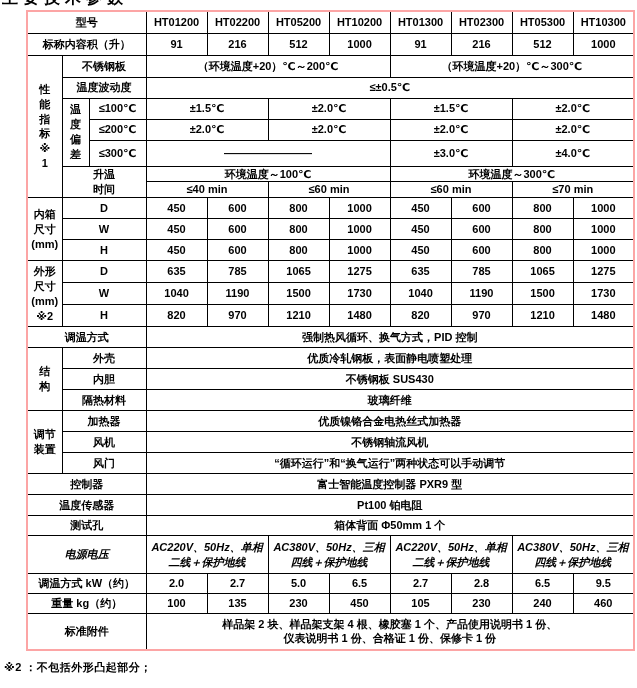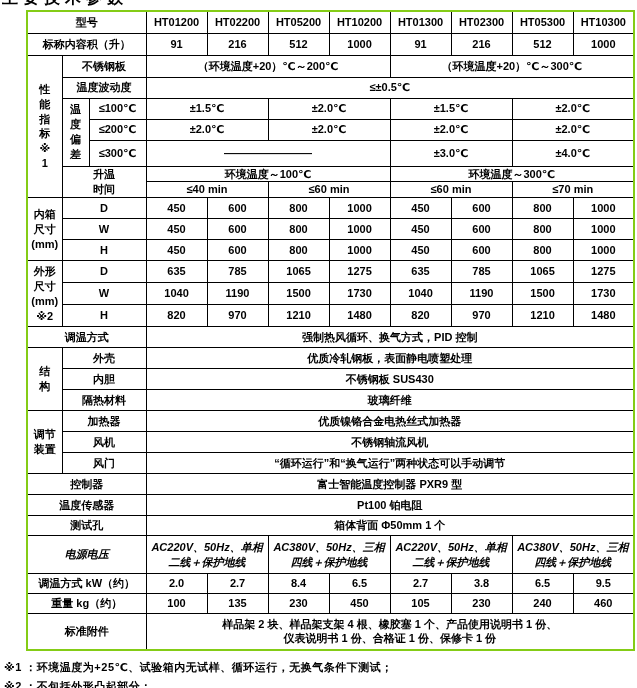--- a/index.html
+++ b/index.html
@@ -14,21 +14,21 @@
 
   
   .crop-strip { height: 8px; overflow: hidden; margin-left: 2px; }
   .crop-strip span { display: block; font-size: 16px; letter-spacing: 5px; margin-top: -12px; }
 
   table.spec {
     border-collapse: collapse;
     table-layout: fixed;
     width: 607px;
     margin: 2px 0 0 26px;
-    border: 2px solid #84cc16;
+    border: 2px solid #fca5a5;
   }
   table.spec td {
     border: 1px solid #000;
     text-align: center;
     vertical-align: middle;
     font-size: 11px;
     line-height: 1.35;
     padding: 0 2px;
     overflow: hidden;
   }
@@ -283,24 +283,24 @@
       <td colspan="2" class="vox">AC220V、50Hz、单相二线＋保护地线</td>
       <td colspan="2" class="vox">AC380V、50Hz、三相四线＋保护地线</td>
       <td colspan="2" class="vox">AC220V、50Hz、单相二线＋保护地线</td>
       <td colspan="2" class="vox">AC380V、50Hz、三相四线＋保护地线</td>
     </tr>
 
     <tr class="h20">
       <td colspan="3">调温方式 kW（约）</td>
       <td>2.0</td>
       <td>2.7</td>
-      <td>8.4</td>
+      <td>5.0</td>
       <td>6.5</td>
       <td>2.7</td>
-      <td>3.8</td>
+      <td>2.8</td>
       <td>6.5</td>
       <td>9.5</td>
     </tr>
 
     <tr class="h20">
       <td colspan="3">重量 kg（约）</td>
       <td>100</td>
       <td>135</td>
       <td>230</td>
       <td>450</td>
@@ -312,17 +312,16 @@
 
     <tr class="h36">
       <td colspan="3">标准附件</td>
       <td colspan="8" class="acc">样品架 2 块、样品架支架 4 根、橡胶塞 1 个、产品使用说明书 1 份、
 仪表说明书 1 份、合格证 1 份、保修卡 1 份</td>
     </tr>
   </tbody>
     </table>
 
   <div class="fnotes">
-    <div>※1 ：环境温度为+25℃、试验箱内无试样、循环运行，无换气条件下测试；</div>
     <div>※2 ：不包括外形凸起部分；</div>
   </div>
 
 </div>
 
 </body></html>

